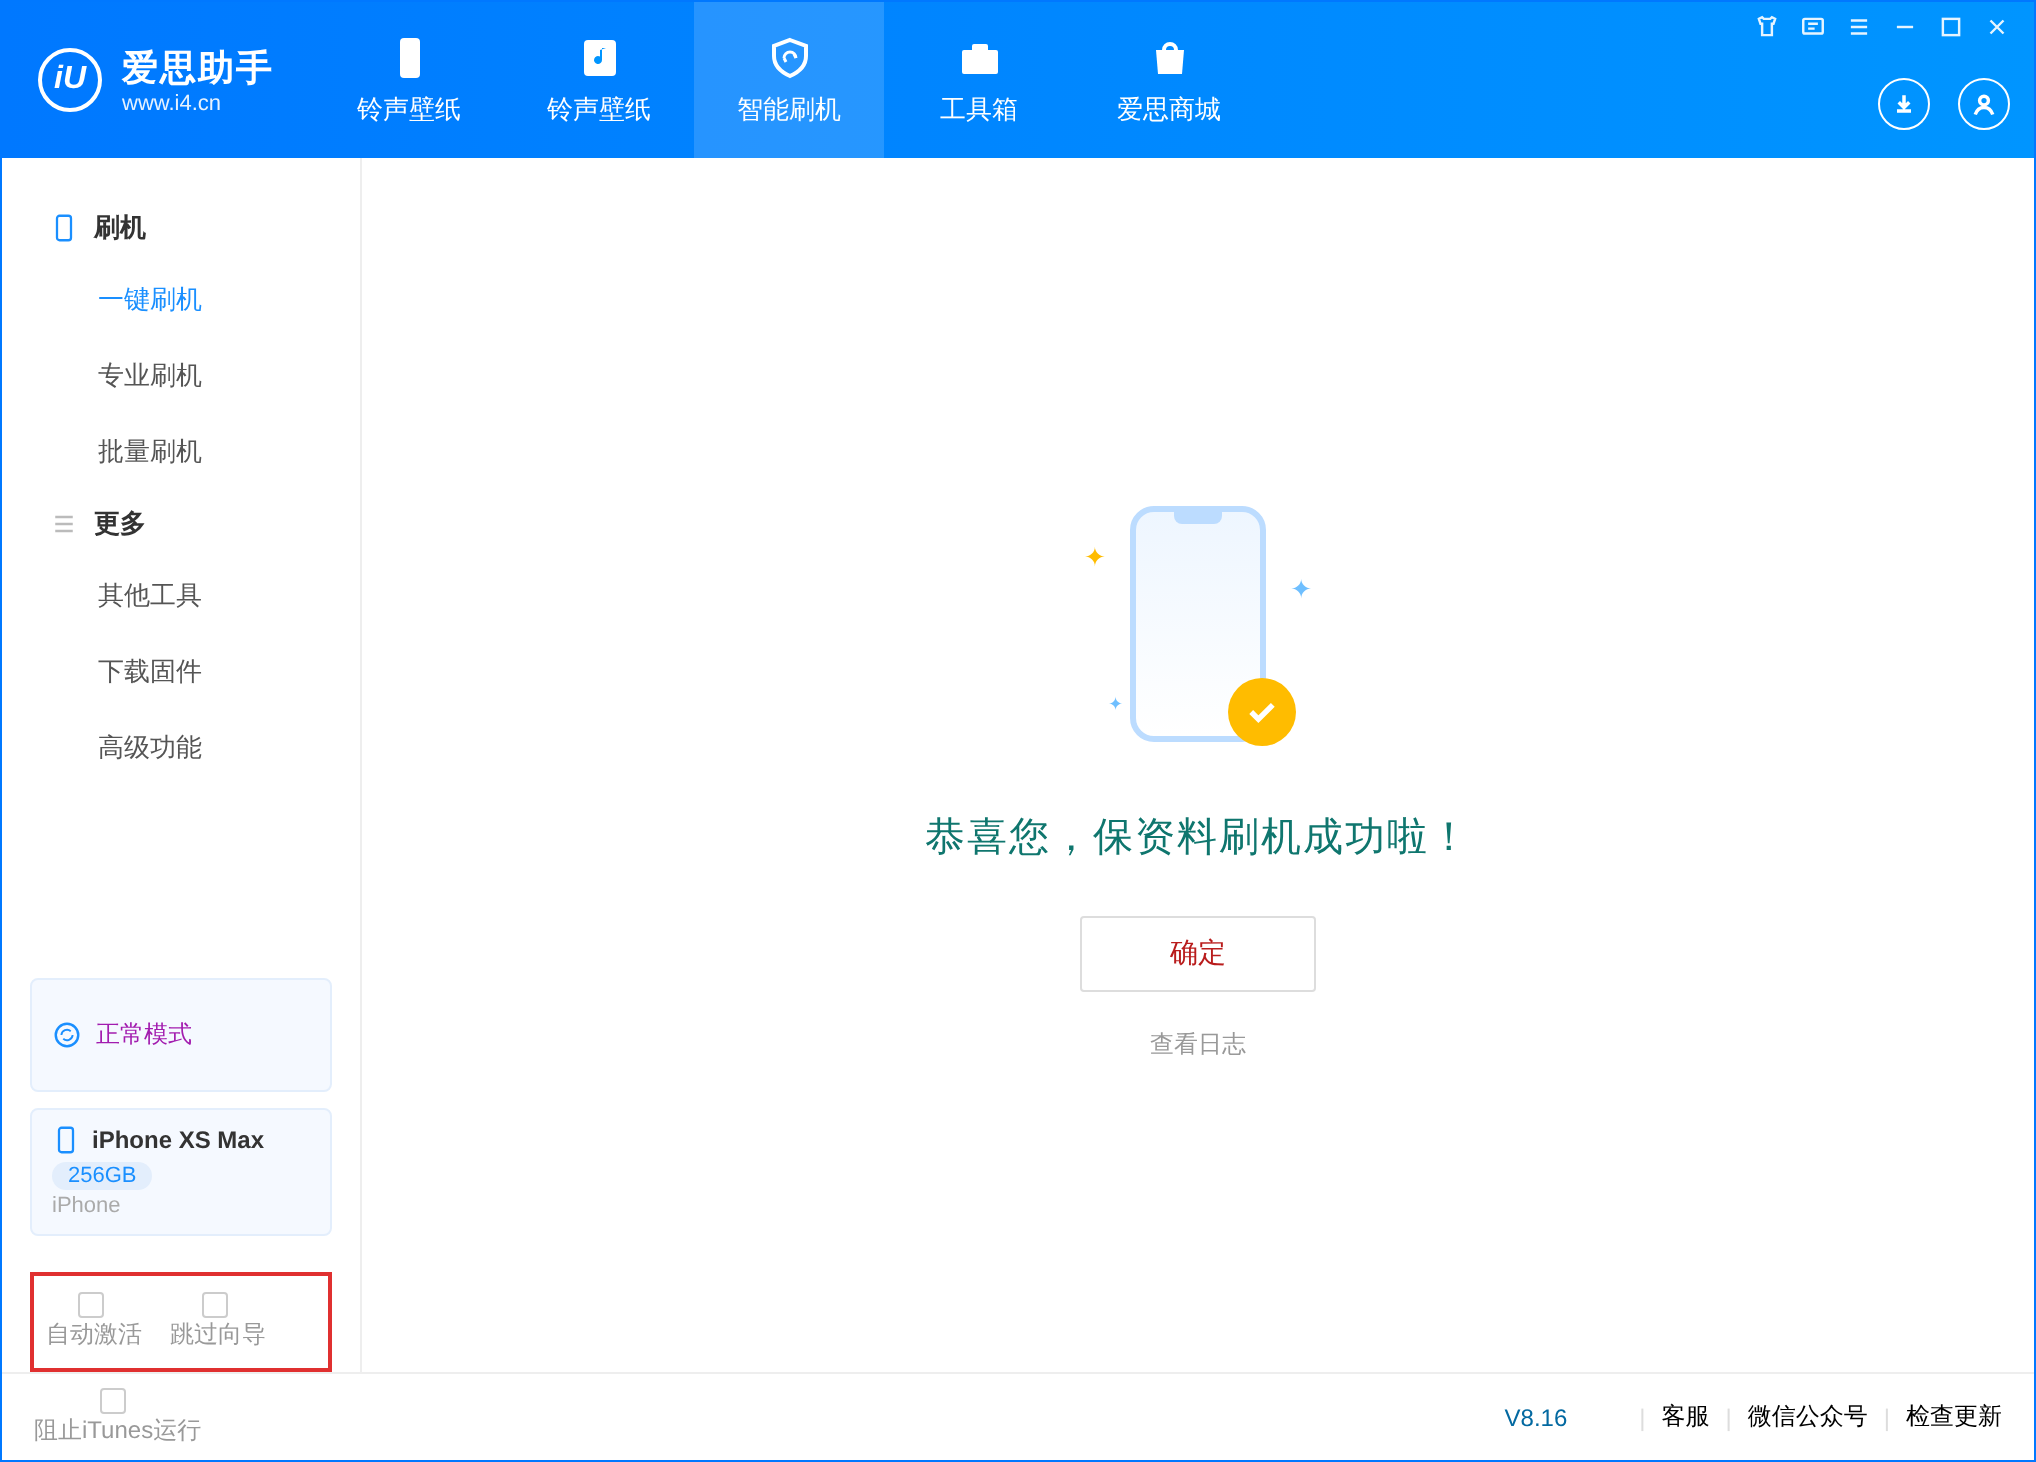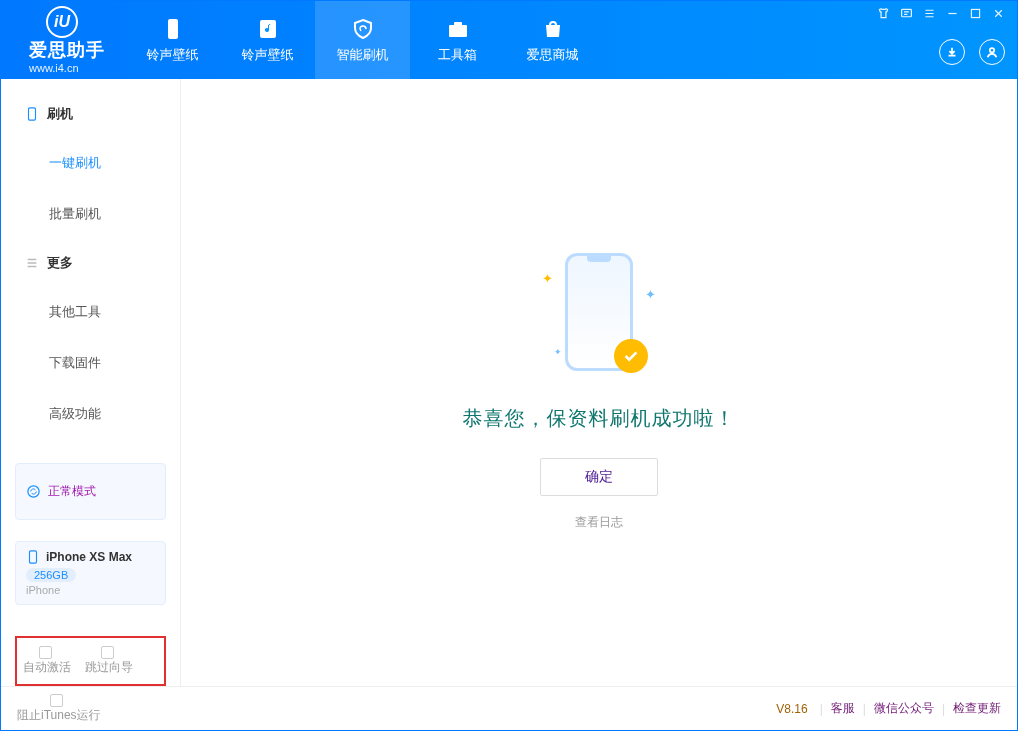--- a/index.html
+++ b/index.html
@@ -1,40 +1,40 @@
 <!DOCTYPE html>
 <html><head>
 <meta charset="utf-8">
 <style>
 * { margin: 0; padding: 0; box-sizing: border-box; font-family: "Microsoft YaHei", "PingFang SC", sans-serif; }
 body { background: #fff; width: 1018px; height: 731px; overflow: hidden; border: 1px solid #0078ff; position: relative; }
 
 
 .header { height: 78px; background: linear-gradient(to right, #0078ff, #0095ff); color: #fff; display: flex; align-items: center; position: relative; }
-.logo-area { display: flex; align-items: center; padding: 0 20px 0 18px; flex-direction: column; }
+.logo-area { display: flex; align-items: center; padding: 0 20px 0 18px; }
 .logo-icon { width: 32px; height: 32px; border: 2px solid #fff; border-radius: 50%; display: flex; align-items: center; justify-content: center; font-weight: bold; font-size: 16px; font-style: italic; }
 .logo-text { margin-left: 10px; }
 .logo-title { font-size: 18px; font-weight: bold; letter-spacing: 1px; }
 .logo-sub { font-size: 11px; opacity: 0.9; }
 .nav { display: flex; height: 100%; }
 .nav-item { width: 95px; display: flex; flex-direction: column; align-items: center; justify-content: center; cursor: pointer; font-size: 13px; }
 .nav-item.active { background: rgba(255,255,255,0.15); }
 .nav-icon { width: 24px; height: 24px; margin-bottom: 5px; display: flex; align-items: center; justify-content: center; }
 .nav-icon svg { width: 24px; height: 24px; fill: #fff; }
 .header-right { position: absolute; right: 12px; top: 0; height: 100%; display: flex; flex-direction: column; justify-content: space-between; align-items: flex-end; padding: 6px 0 14px 0; }
 .window-controls { display: flex; gap: 10px; color: #fff; font-size: 12px; }
 .window-controls span { cursor: pointer; opacity: 0.9; display: inline-flex; align-items: center; }
 .window-controls svg { width: 13px; height: 13px; stroke: #fff; fill: none; stroke-width: 1.5; }
 .user-icons { display: flex; gap: 14px; }
 .user-icons span { width: 26px; height: 26px; border: 1.5px solid #fff; border-radius: 50%; display: flex; align-items: center; justify-content: center; cursor: pointer; }
 .user-icons svg { width: 14px; height: 14px; stroke: #fff; fill: none; stroke-width: 2; }
 
 
 .main { display: flex; height: calc(100% - 78px - 34px); }
-.sidebar { width: 180px; border-right: 1px solid #eee; padding-top: 18px; background: #fff; display: flex; flex-direction: column; gap: 13px; }
+.sidebar { width: 180px; border-right: 1px solid #eee; padding-top: 18px; background: #fff; display: flex; flex-direction: column; }
 .side-group-title { display: flex; align-items: center; font-size: 13px; color: #333; font-weight: bold; padding: 8px 24px; }
 .side-group-title svg { width: 14px; height: 14px; margin-right: 8px; }
 .side-item { font-size: 13px; color: #555; padding: 10px 24px 10px 48px; cursor: pointer; }
 .side-item.active { color: #1a8fff; }
 .side-spacer { flex: 1; }
 .side-status { background: #f5f9ff; border: 1px solid #e3eefc; border-radius: 4px; margin: 4px 14px; padding: 19px 10px; font-size: 12px; color: #a21caf; display: flex; align-items: center; }
 .side-status svg { width: 15px; height: 15px; margin-right: 7px; }
 .side-device { background: #f5f9ff; border: 1px solid #e3eefc; border-radius: 4px; margin: 4px 14px 10px 14px; padding: 8px 10px; font-size: 12px; }
 .side-device .dname { font-weight: bold; color: #333; display: flex; align-items: flex-end; }
 .side-device .dname svg { width: 14px; height: 14px; margin-right: 6px; stroke: #1a8fff; fill: none; }
@@ -50,30 +50,30 @@
 .phone-illus { position: relative; width: 150px; height: 140px; margin-bottom: 20px; }
 .phone-body { position: absolute; left: 50%; top: 8px; transform: translateX(-50%); width: 68px; height: 118px; border: 3px solid #bcdcff; border-radius: 12px; background: linear-gradient(#eef6ff,#fff); }
 .phone-notch { position: absolute; top: 0; left: 50%; transform: translateX(-50%); width: 24px; height: 6px; background: #bcdcff; border-radius: 0 0 4px 4px; }
 .phone-check { position: absolute; right: 26px; bottom: 12px; width: 34px; height: 34px; background: #ffbc00; border-radius: 50%; display: flex; align-items: center; justify-content: center; }
 .phone-check svg { width: 18px; height: 18px; stroke: #fff; stroke-width: 3; fill: none; }
 .sparkle { position: absolute; font-size: 13px; color: #ffbc00; }
 .sparkle.s1 { left: 18px; top: 26px; }
 .sparkle.s2 { right: 18px; top: 42px; color: #6fbfff; }
 .sparkle.s3 { left: 30px; bottom: 28px; font-size: 9px; color: #6fbfff; }
 .success-text { font-size: 20px; color: #0f766e; margin-bottom: 26px; letter-spacing: 1px; }
-.ok-btn { border: 1px solid #ddd; background: #fff; padding: 9px 44px; font-size: 14px; color: #4c1d95; cursor: pointer; border-radius: 2px; margin-bottom: 18px; }
+.ok-btn { border: 1px solid #ddd; background: #fff; padding: 9px 44px; font-size: 14px; color: #b91c1c; cursor: pointer; border-radius: 2px; margin-bottom: 18px; }
 .log-link { font-size: 12px; color: #999; cursor: pointer; }
 
 
 .footer { position: absolute; bottom: 0; left: 0; right: 0; height: 44px; border-top: 1px solid #eee; display: flex; align-items: center; padding: 0 16px; font-size: 12px; color: #999; background: #fff; }
 .footer .cb { color: #999; }
 .footer-spacer { flex: 1; }
-.footer .ver { color: #a16207; margin-right: 4px; }
+.footer .ver { color: #0369a1; margin-right: 28px; }
 .footer .sep { color: #ddd; margin: 0 8px; }
-.footer .flink { color: #701a75; cursor: pointer; }
+.footer .flink { color: #000000; cursor: pointer; }
 </style>
 </head>
 <body>
 
 <div class="header">
   <div class="logo-area">
     <div class="logo-icon">iU</div>
     <div class="logo-text">
       <div class="logo-title">爱思助手</div>
       <div class="logo-sub">www.i4.cn</div>
@@ -177,20 +177,21 @@
 
 <div class="main">
   <div class="sidebar">
     <div class="side-group-title">
       <svg viewBox="0 0 16 16">
           <rect x="4" y="1" width="8" height="14" rx="1.5" fill="none" stroke="#1a8fff" stroke-width="1.3"></rect>
         </svg>
       <span>刷机</span>
     </div>
     <div class="side-item active">一键刷机</div>
+    <div class="side-item">专业刷机</div>
     <div class="side-item">批量刷机</div>
 
     <div class="side-group-title">
       <svg viewBox="0 0 16 16">
           <path d="M3 4h10M3 8h10M3 12h10" stroke="#bbb" stroke-width="1.5"></path>
         </svg>
       <span>更多</span>
     </div>
     <div class="side-item">其他工具</div>
     <div class="side-item">下载固件</div>

